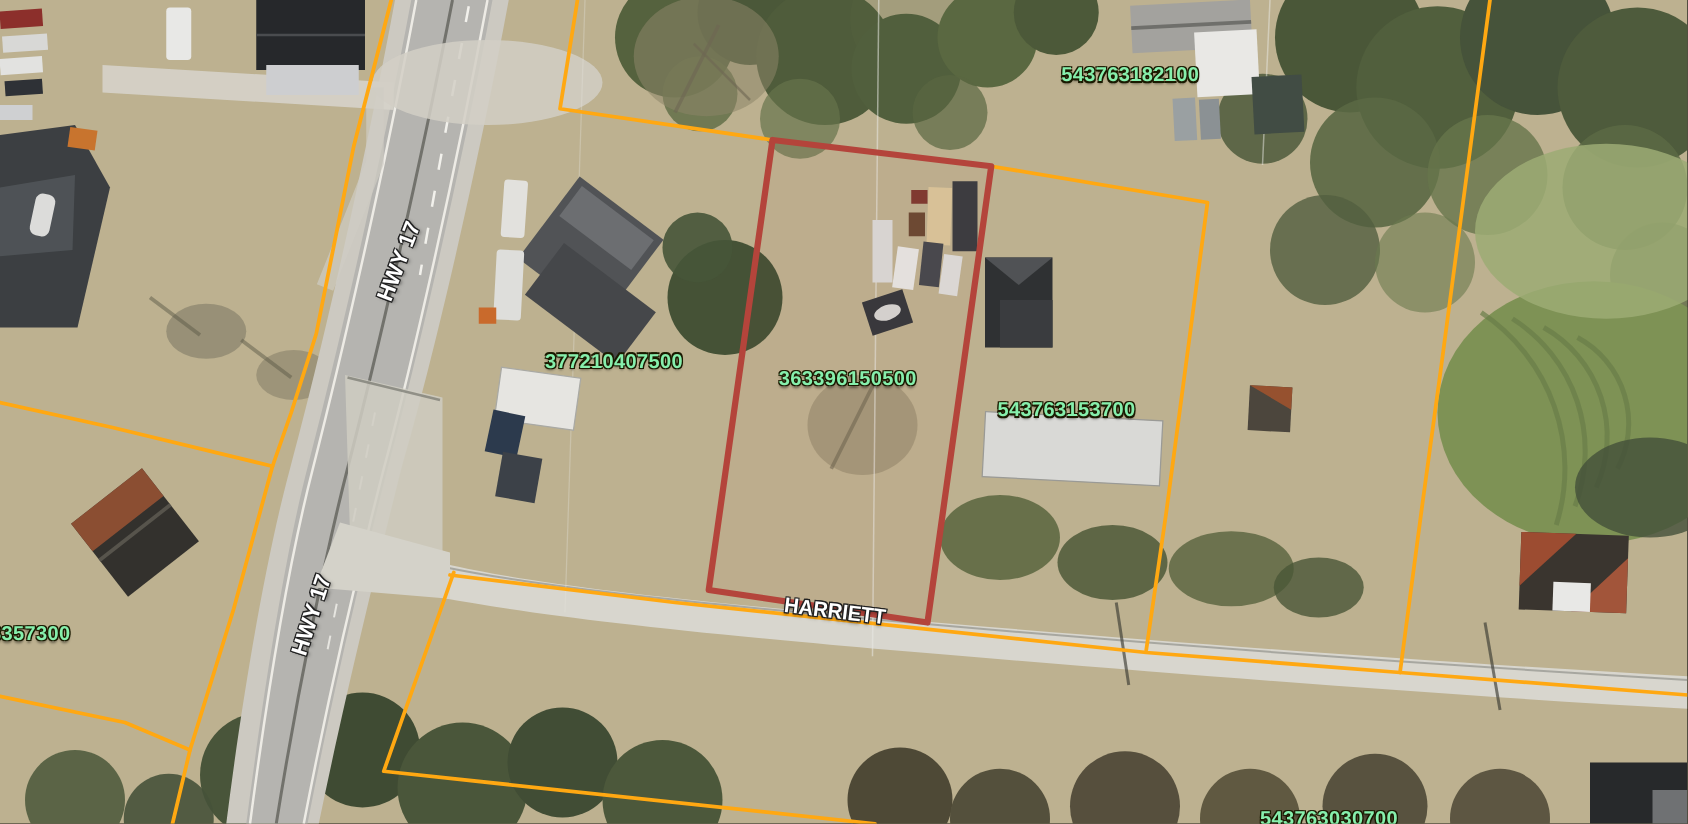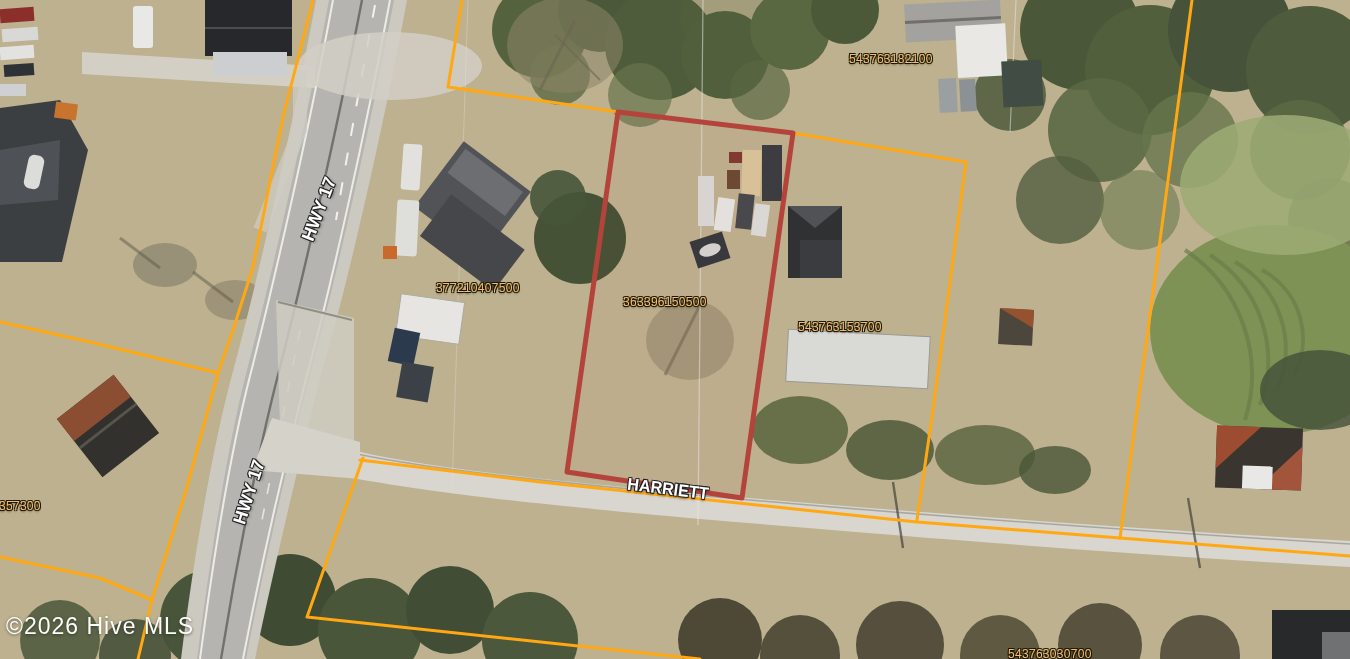--- a/index.html
+++ b/index.html
@@ -15,21 +15,21 @@
       radial-gradient(ellipse 280px 250px at 40% 48%, #b2a680 0%, rgba(178,166,128,0) 70%),
       radial-gradient(ellipse 240px 200px at 52% 40%, #ab9f76 0%, rgba(171,159,118,0) 70%),
       radial-gradient(ellipse 250px 170px at 65% 42%, #af a378 0%, rgba(175,163,120,0) 70%),
       radial-gradient(ellipse 340px 150px at 74% 80%, #c8bc99 0%, rgba(200,188,153,0) 70%),
       radial-gradient(ellipse 280px 130px at 18% 88%, #ccc09f 0%, rgba(204,192,159,0) 70%),
       radial-gradient(ellipse 220px 120px at 55% 10%, #a89d73 0%, rgba(168,157,115,0) 70%),
       radial-gradient(ellipse 200px 160px at 3% 55%, #c6ba97 0%, rgba(198,186,151,0) 70%);
   }
   svg{position:absolute;left:0;top:0;}
   .plabel{
-    position:absolute;color:#fdba74;font-weight:normal;font-size:12px;line-height:1;
+    position:absolute;color:#86efac;font-weight:bold;font-size:16px;line-height:1;
     letter-spacing:.3px;white-space:nowrap;
     text-shadow:-1px -1px 0 #1a1a00,1px -1px 0 #1a1a00,-1px 1px 0 #1a1a00,1px 1px 0 #1a1a00,0 2px 2px rgba(0,0,0,.45);
   }
   .rlabel{
     position:absolute;color:#ffffff;font-weight:bold;font-size:18px;line-height:1;white-space:nowrap;
     text-shadow:-1px -1px 0 #222,1px -1px 0 #222,-1px 1px 0 #222,1px 1px 0 #222,0 2px 3px rgba(0,0,0,.5);
   }
   .attr{
     position:absolute;left:6px;top:613px;color:#fdfdfb;font-size:23px;letter-spacing:1px;
     text-shadow:0 1px 3px rgba(40,40,30,.65);white-space:nowrap;
@@ -253,14 +253,13 @@
   <div class="plabel lbl-950800">377210407500</div>
   <div class="plabel lbl-053800">363396150500</div>
   <div class="plabel lbl-153700">543763153700</div>
   <div class="plabel lbl-8357300">8357300</div>
   <div class="plabel lbl-030700">543763030700</div>
 
   <div class="rlabel hwy17-upper">HWY 17</div>
   <div class="rlabel hwy17-lower">HWY 17</div>
   <div class="rlabel harriett">HARRIETT</div>
 
-  <div class="attr">©2026 Hive MLS</div>
 </div>
 
 </body></html>

